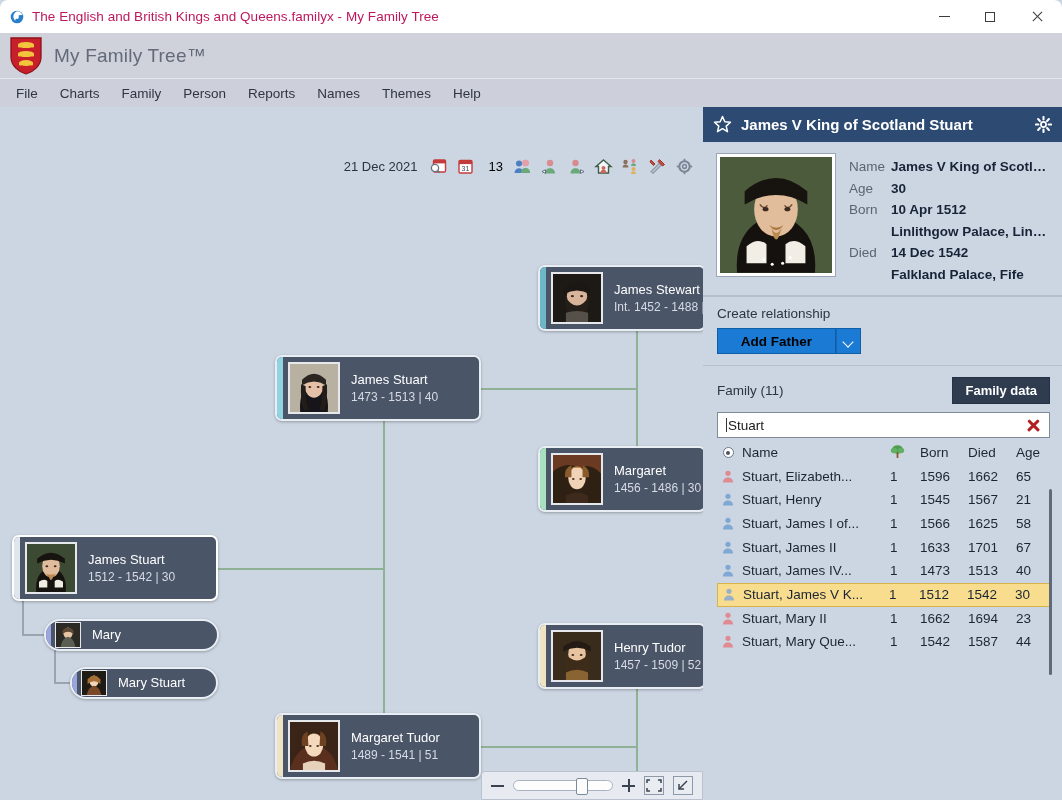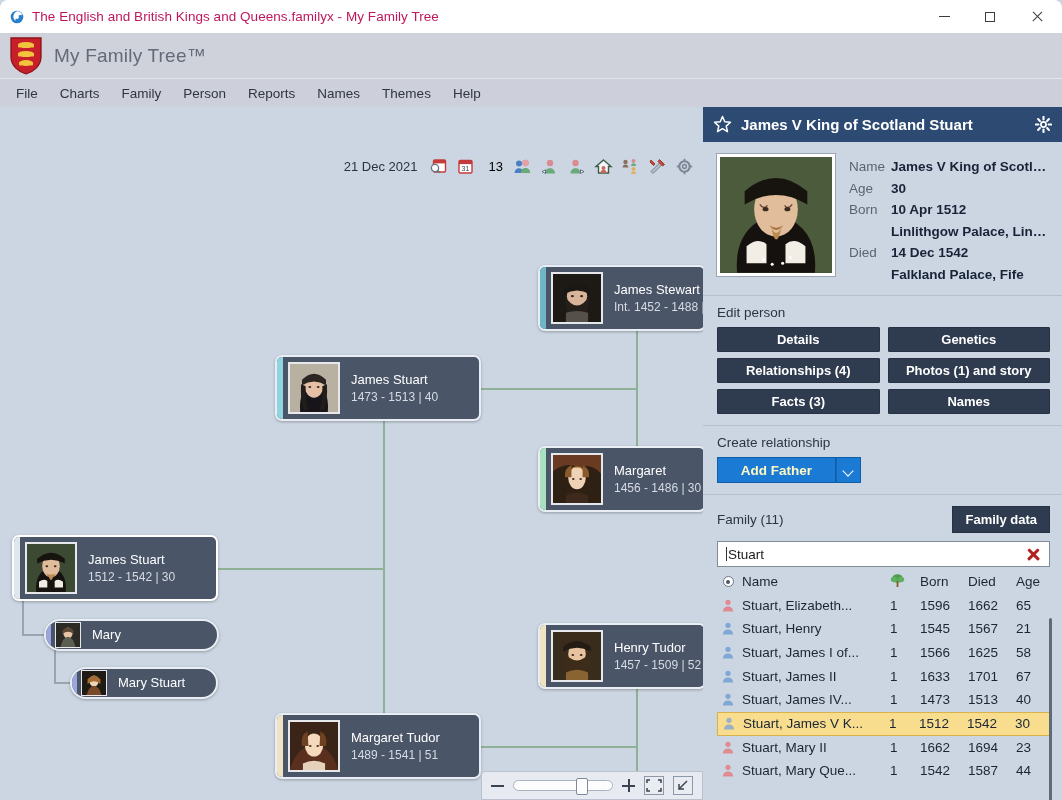--- a/index.html
+++ b/index.html
@@ -166,21 +166,21 @@
 
   .btn-grid { display: grid; grid-template-columns: 1fr 1fr; gap: 6px 8px; }
   .dbtn {
     background: #2f3c50; color: #ffffff; font-size: 13px; font-weight: bold;
     height: 25px; display: flex; align-items: center; justify-content: center;
     border: 1px solid #263146; border-radius: 1px; white-space: nowrap;
   }
 
   .addwrap { display: flex; width: 144px; }
   .addbtn {
-    flex: 1; background: #1a7ad4; color: #fef9c3; font-size: 13.5px; font-weight: bold;
+    flex: 1; background: #1a7ad4; color: #000000; font-size: 13.5px; font-weight: bold;
     height: 26px; display: flex; align-items: center; justify-content: center;
     border: 1px solid #0f5ea8;
   }
   .adddrop {
     width: 25px; background: #1a7ad4; border: 1px solid #0f5ea8; border-left: 1px solid #1566b5;
     display: flex; align-items: center; justify-content: center;
   }
   .chev { width: 9px; height: 9px; position: relative; }
   .chev::before {
     content:""; position:absolute; left:0; top:1px; width:7px; height:7px;
@@ -634,31 +634,20 @@
           <span class="rp-value">14 Dec 1542</span>
         </div>
         <div class="rp-row">
           <span class="rp-value indent">Falkland Palace, Fife</span>
         </div>
       </div>
     </div>
 
     <div class="rp-sep"></div>
 
-    <div class="rp-section">
-      <div class="rp-sectitle">Edit person</div>
-      <div class="btn-grid">
-        <div class="dbtn">Details</div>
-        <div class="dbtn">Genetics</div>
-        <div class="dbtn">Relationships (4)</div>
-        <div class="dbtn">Photos (1) and story</div>
-        <div class="dbtn">Facts (3)</div>
-        <div class="dbtn">Names</div>
-      </div>
-    </div>
 
     <div class="rp-sep"></div>
 
     <div class="rp-section">
       <div class="rp-sectitle">Create relationship</div>
       <div class="addwrap">
         <div class="addbtn">Add Father</div>
         <div class="adddrop">
           <span class="chev"></span>
         </div>

